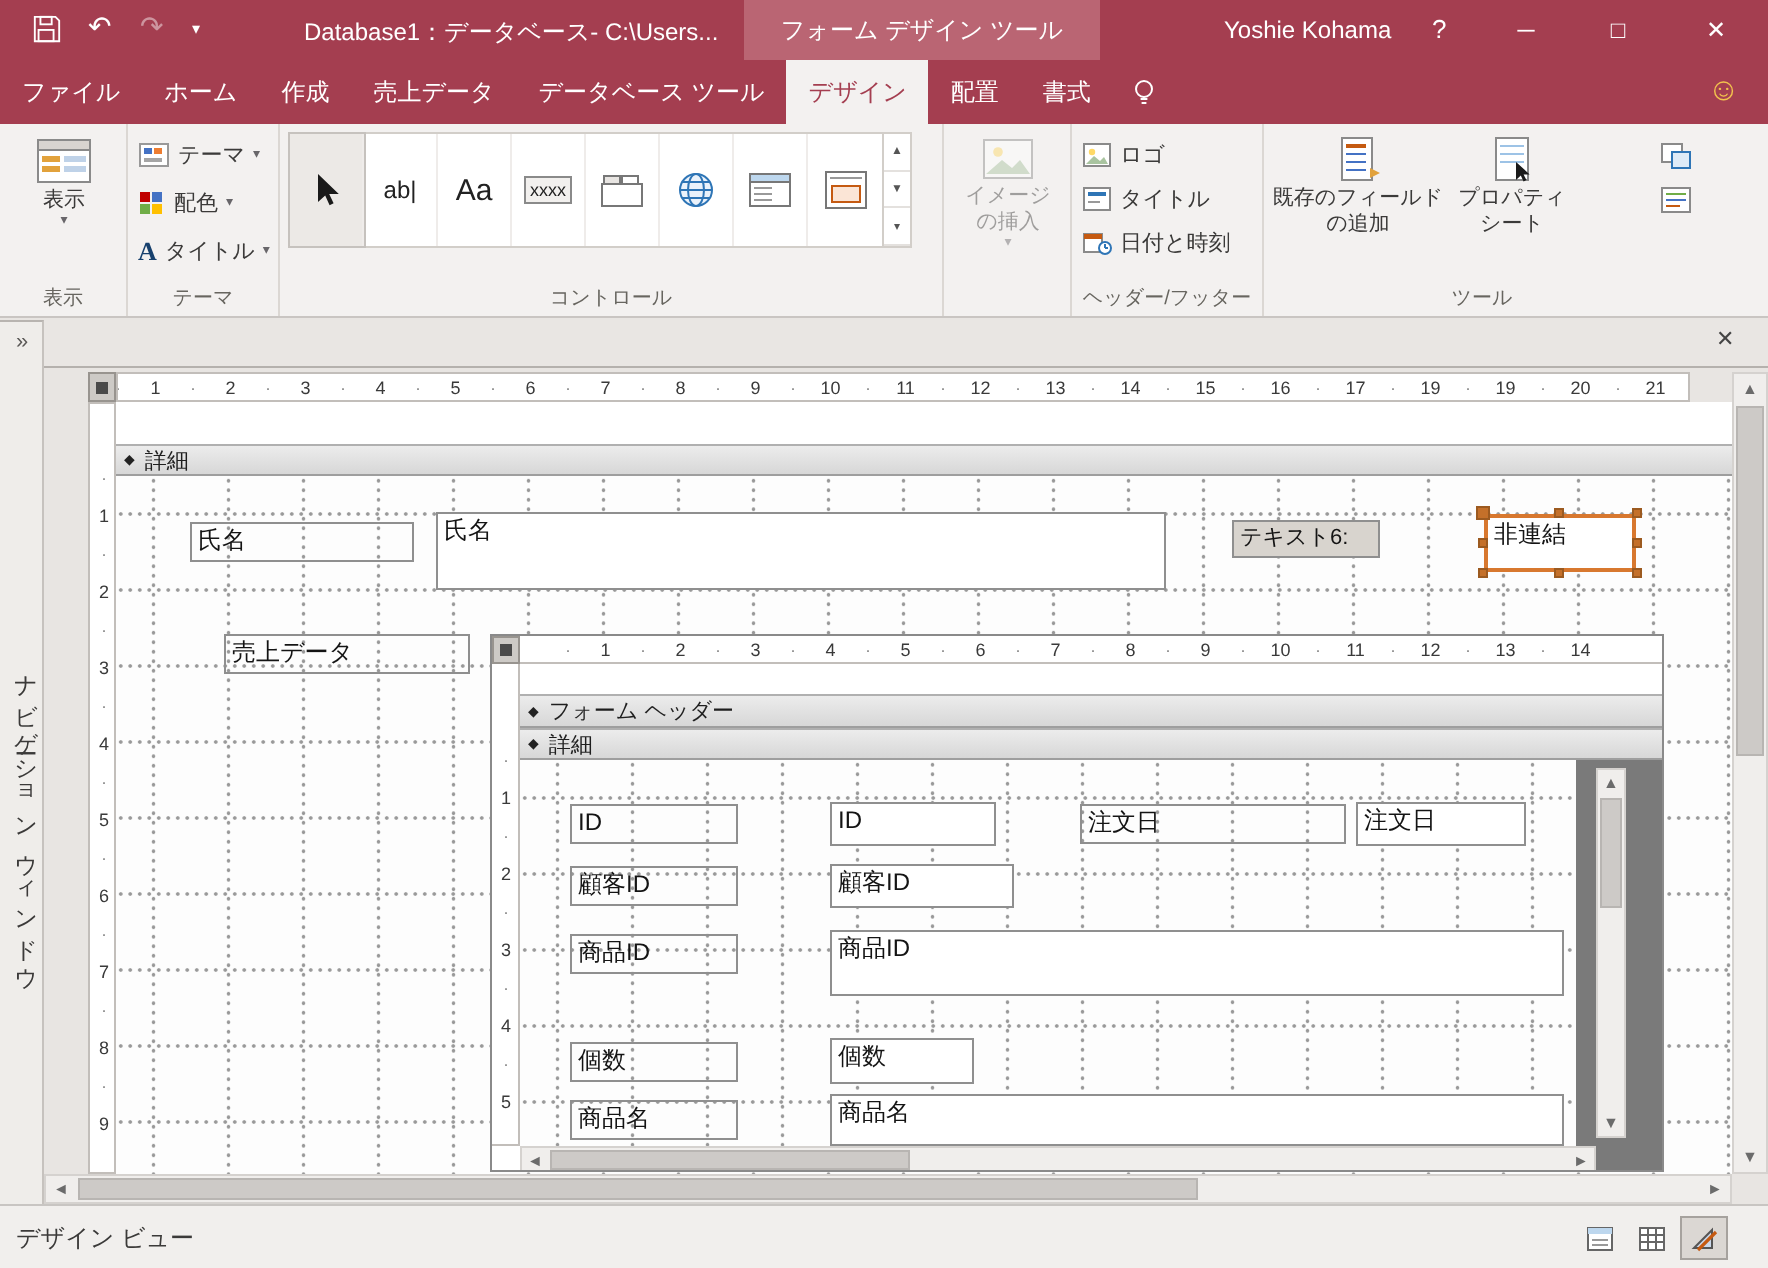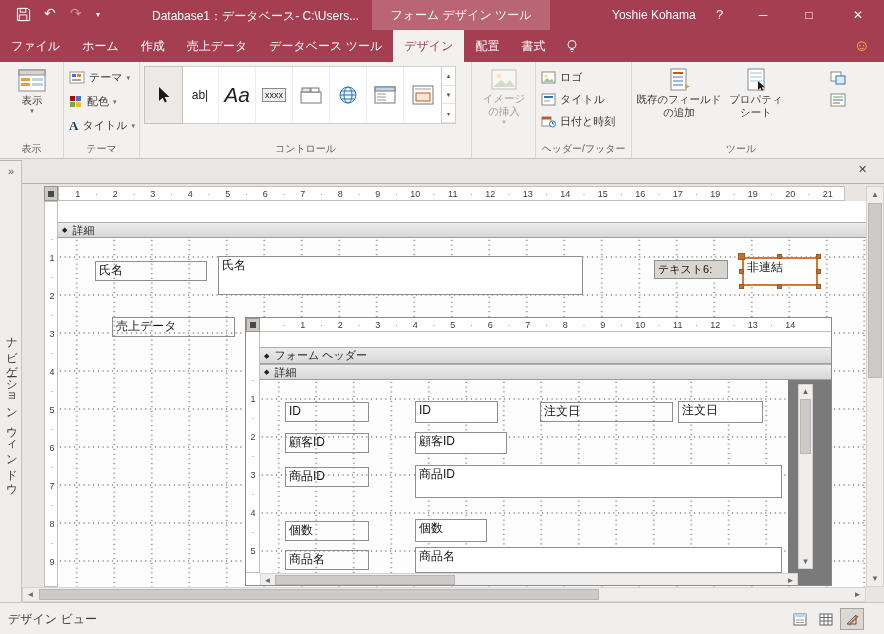--- a/index.html
+++ b/index.html
@@ -157,21 +157,21 @@
       <div id="gallery">
         <span class="gal-item selected">
           <svg width="18" height="20" viewBox="0 0 18 20">
               <path d="M5 2 L5 16 L8.6 12.8 L10.8 17.6 L12.8 16.6 L10.6 12 L15.4 12 Z" fill="#1a1a1a"></path>
             </svg>
         </span>
         <span class="gal-item">
             <span class="galglyph">ab|</span>
           </span>
         <span class="gal-item">
-            <span class="galglyph" style="font-style:italic;font-size:21px">Aa</span>
+            <span class="galglyph" style="font-size:15px">Aa</span>
           </span>
         <span class="gal-item">
             <span class="galglyph" style="font-size:9px;border:1px solid #8a8a8a;padding:1px 2px;background:#F2F0EE">xxxx</span>
           </span>
         <span class="gal-item">
           <svg width="22" height="20">
               <rect x="1" y="7" width="20" height="11" fill="#fff" stroke="#777"></rect>
               <rect x="2" y="3" width="8" height="4" fill="#E8E5E2" stroke="#777"></rect>
               <rect x="11" y="3" width="8" height="4" fill="#fff" stroke="#777"></rect>
             </svg>
@@ -383,21 +383,21 @@
 
   <div class="secbar" style="left:58px;top:222px;width:808px;height:16px">
     <span class="secmark">◆</span>
     <span>詳細</span>
   </div>
 
   <div class="dotgrid abs" style="left:58px;top:238px;width:808px;height:349px"></div>
 
   <div class="ctl-label" style="left:95px;top:261px;width:112px;height:20px">氏名</div>
   <div class="ctl-text" style="left:218px;top:256px;width:365px;height:39px">氏名</div>
-  <div class="ctl-label" style="left:654px;top:260px;width:74px;height:19px;background:#D8D4CE;font-size:11px">テキスト6:</div>
+  <div class="ctl-label" style="left:616px;top:260px;width:74px;height:19px;background:#D8D4CE;font-size:11px">テキスト6:</div>
 
   <div id="unbound" style="left:742px;top:257px;width:76px;height:29px">
     <span>非連結</span>
     <span class="handle" style="left:-6px;top:-6px;width:7px;height:7px"></span>
     <span class="handle" style="right:-5px;top:-5px"></span>
     <span class="handle" style="left:-5px;bottom:-5px"></span>
     <span class="handle" style="right:-5px;bottom:-5px"></span>
     <span class="handle" style="left:50%;top:-5px;margin-left:-3px"></span>
     <span class="handle" style="left:50%;bottom:-5px;margin-left:-3px"></span>
     <span class="handle" style="left:-5px;top:50%;margin-top:-3px"></span>

